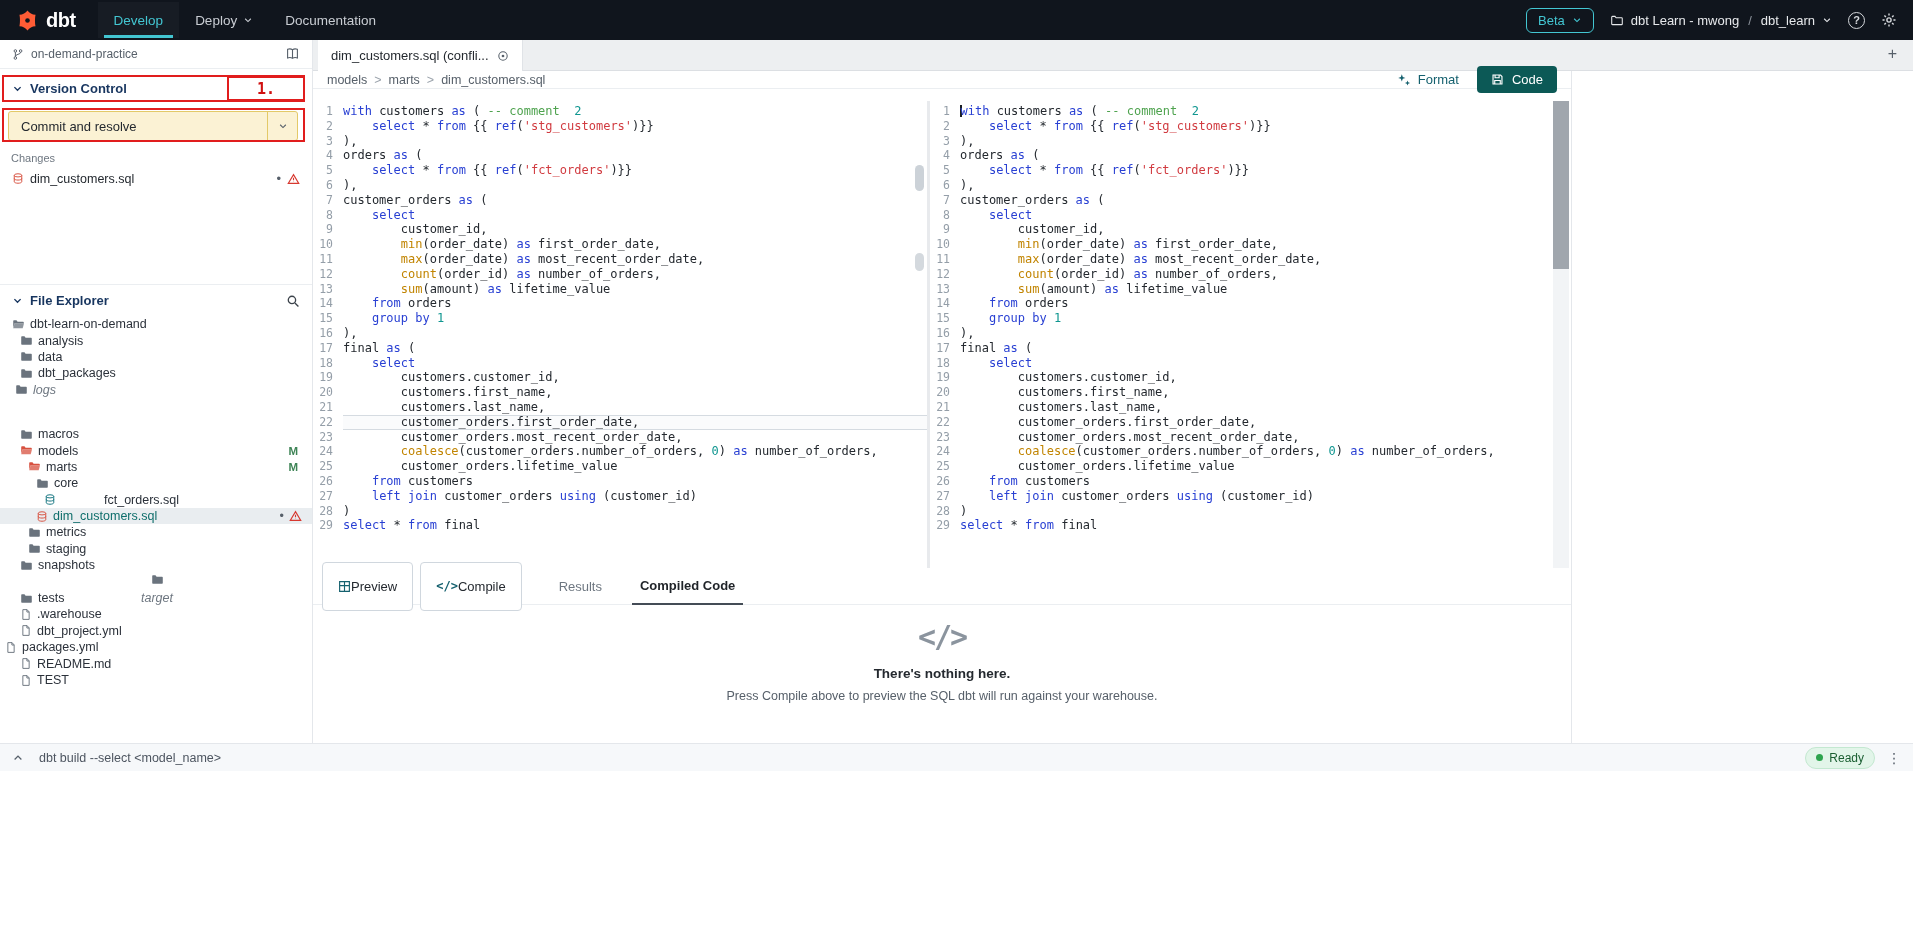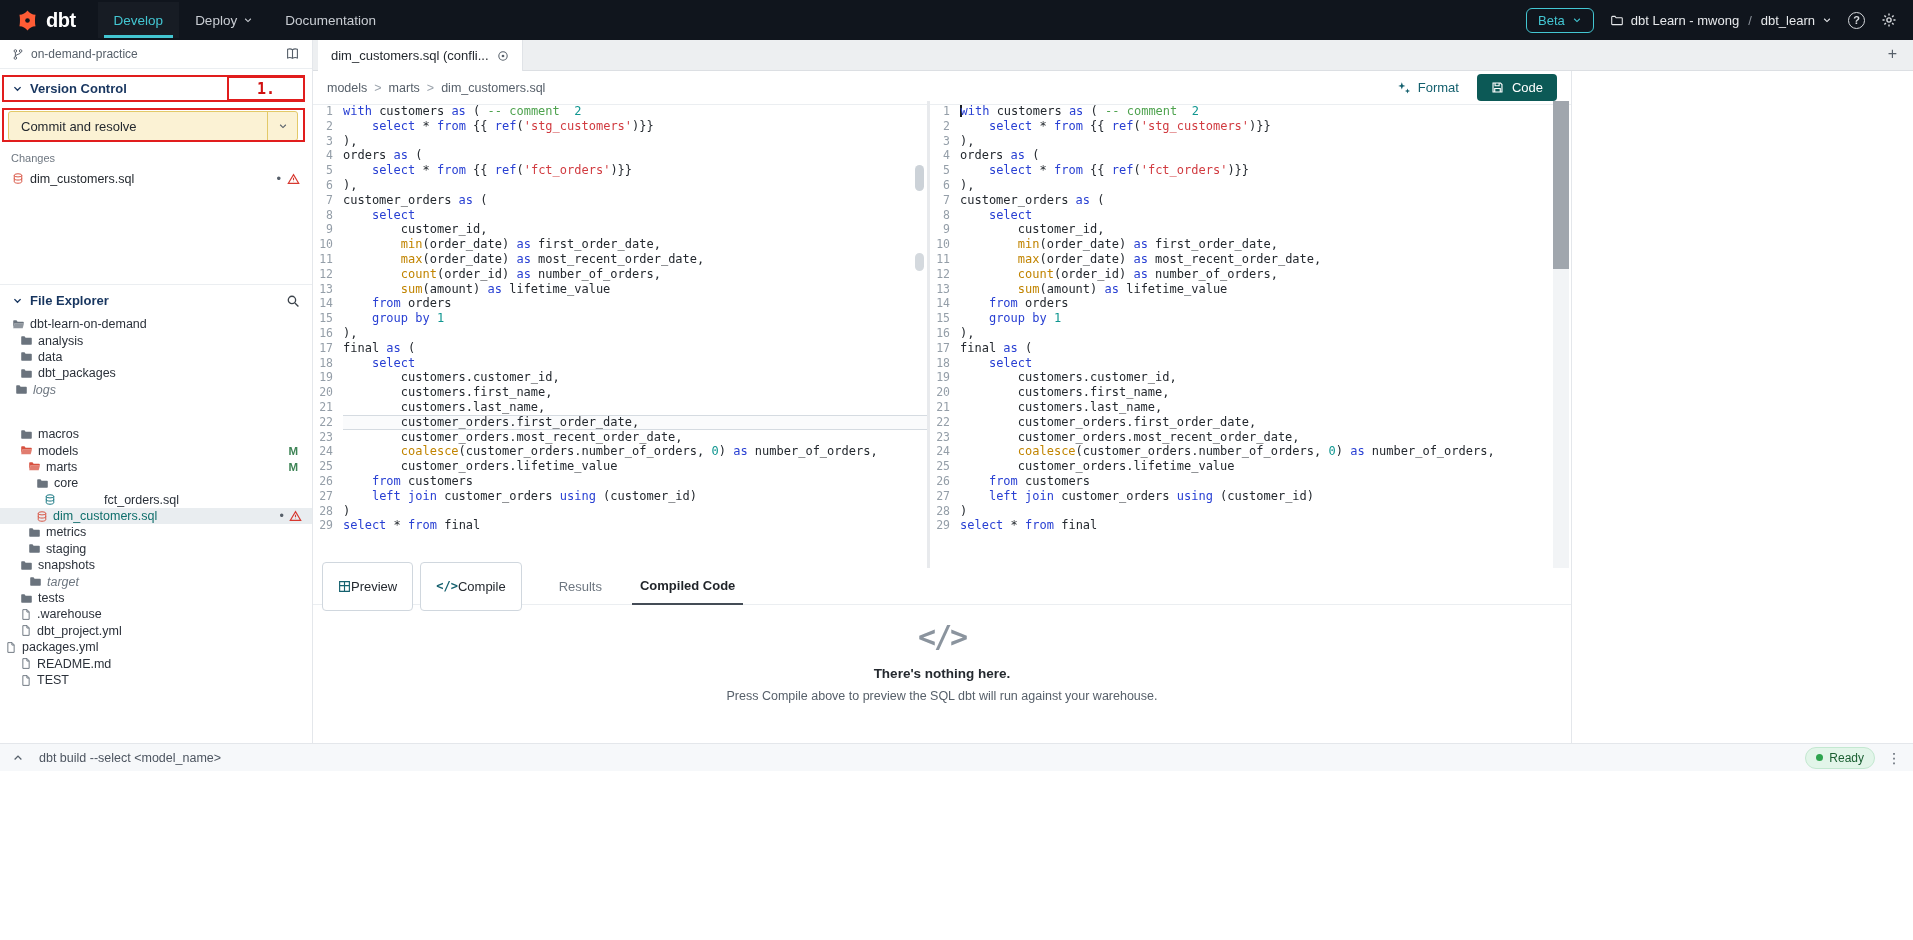--- a/index.html
+++ b/index.html
@@ -46,21 +46,21 @@
   .t-warn{display:inline-flex;line-height:0}
 
   
   .tabstrip{position:absolute;left:313px;top:40px;width:1600px;height:31px;background:#edeff1;border-bottom:1px solid #dcdfe3}
   .tab{position:absolute;left:5px;top:0;height:31px;background:#fff;display:flex;align-items:center;gap:8px;padding:0 13px;font-size:13px;color:#24292f;border-right:1px solid #e0e3e7;cursor:pointer}
   .tab .tabicon{color:#57606a}
   .tab-plus{position:absolute;right:16px;top:5px;font-size:16px;color:#57606a;cursor:pointer}
 
   
   .main{position:absolute;left:313px;top:71px;width:1259px;height:672px;background:#fff;border-right:1px solid #e4e7eb}
-  .crumbbar{position:absolute;left:0;top:0;width:100%;height:34px;border-bottom:1px solid #ebeef1;display:flex;align-items:center;padding:0 14px;font-size:12.5px;color:#57606a}
+  .crumbbar{position:absolute;left:0;top:0;width:100%;height:18px;border-bottom:1px solid #ebeef1;display:flex;align-items:center;padding:0 14px;font-size:12.5px;color:#57606a}
   .crumb-sep{padding:0 7px;color:#9aa2ab}
   .crumb-right{margin-left:auto;display:flex;align-items:center;gap:18px}
   .format-btn{display:flex;align-items:center;gap:7px;color:#14606e;font-size:13px;cursor:pointer}
   .save-btn{display:flex;align-items:center;gap:8px;background:#0c5956;color:#fff;border:none;border-radius:4px;padding:6px 14px;font-size:13px;cursor:pointer}
 
   .editor{position:absolute;left:0;top:30px;width:1259px;height:467px;font-family:"DejaVu Sans Mono",monospace;font-size:12px;display:flex}
   .pane{position:relative;height:100%;overflow:hidden;padding-top:3px}
   .pane-left{width:617px;border-right:3px solid #e8eaed}
   .pane-right{width:639px}
   .code-row{display:flex;height:14.8px;line-height:14.8px;white-space:pre}
@@ -355,21 +355,21 @@
         <span class="t-label">staging</span>
       </div>
       <div class="tree-row" style="padding-left: 20px;">
         <span class="t-icon">
           <svg width="13" height="13" viewBox="0 0 16 16">
             <path d="M1.5 3.8a.9.9 0 0 1 .9-.9h3.1l1.4 1.7h6.7a.9.9 0 0 1 .9.9v6.7a.9.9 0 0 1-.9.9H2.4a.9.9 0 0 1-.9-.9z" fill="currentColor"></path>
           </svg>
         </span>
         <span class="t-label">snapshots</span>
       </div>
-      <div class="tree-row" style="padding-left: 29px;">
+      <div class="tree-row" style="padding-left: 12px; flex-direction: column;">
         <span class="t-icon">
           <svg width="13" height="13" viewBox="0 0 16 16">
             <path d="M1.5 3.8a.9.9 0 0 1 .9-.9h3.1l1.4 1.7h6.7a.9.9 0 0 1 .9.9v6.7a.9.9 0 0 1-.9.9H2.4a.9.9 0 0 1-.9-.9z" fill="currentColor"></path>
           </svg>
         </span>
         <span class="t-label italic">target</span>
       </div>
       <div class="tree-row" style="padding-left: 20px;">
         <span class="t-icon">
           <svg width="13" height="13" viewBox="0 0 16 16">

